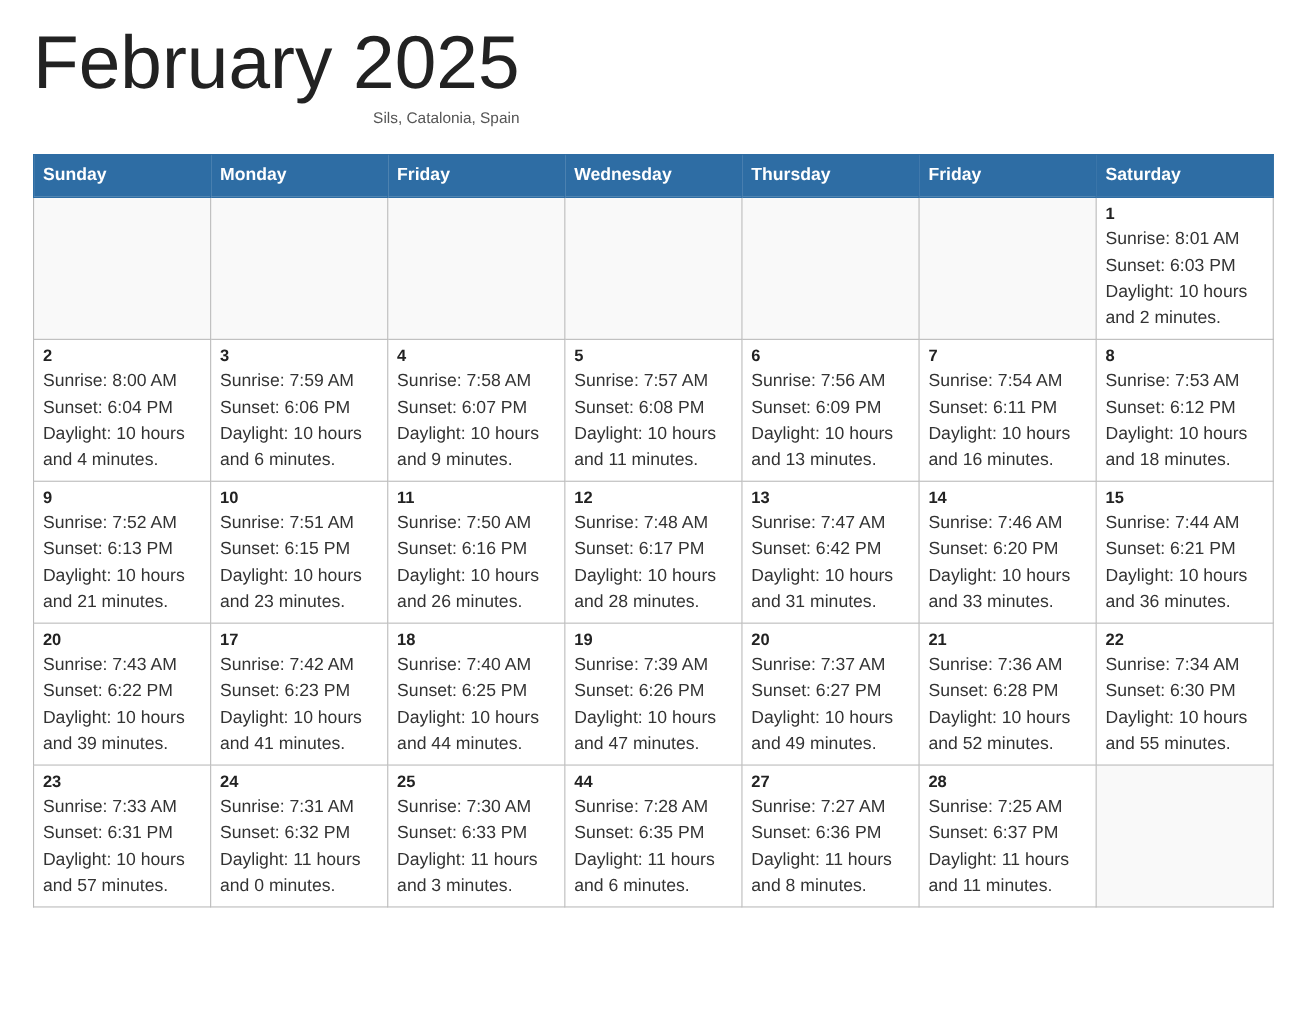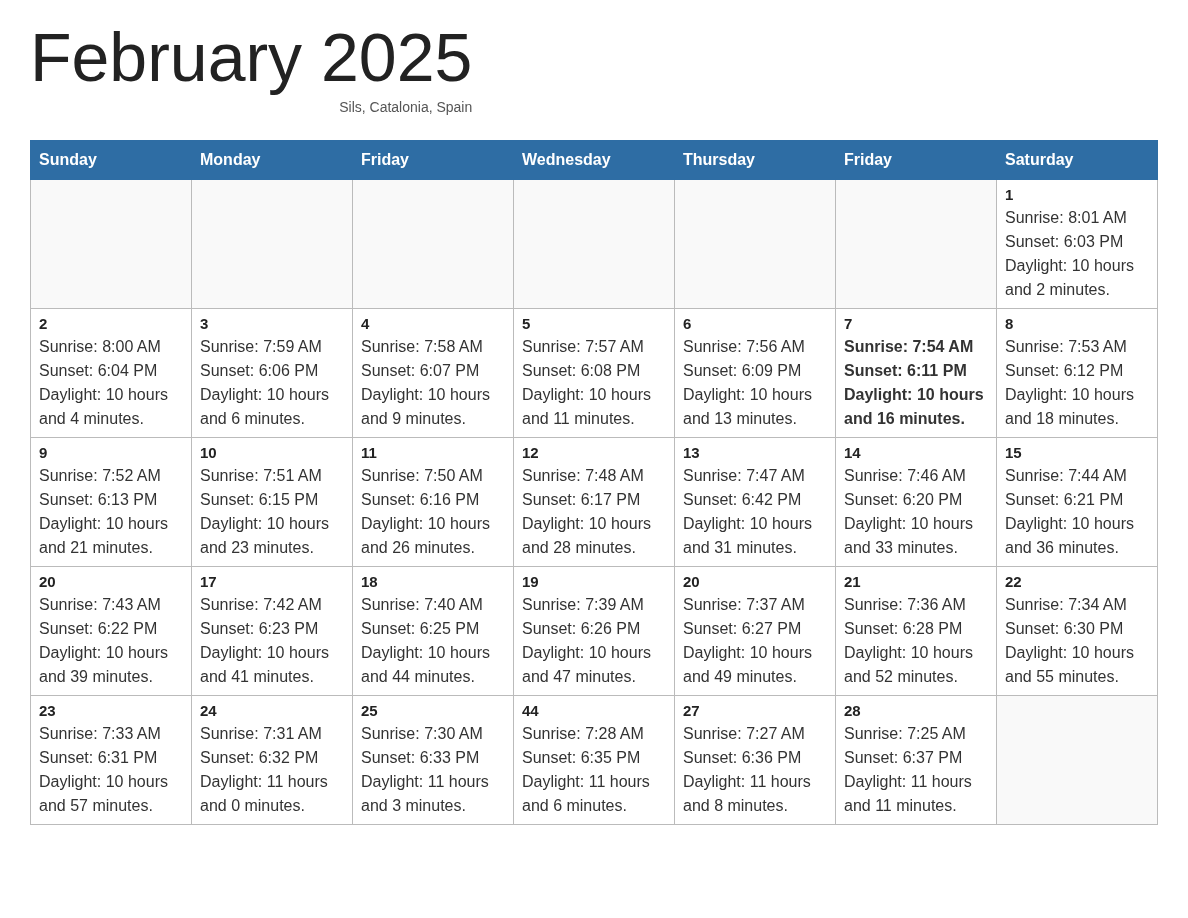--- a/index.html
+++ b/index.html
@@ -169,21 +169,21 @@
         </td>
         <td>
           <span class="day-num">6</span>
           <div class="day-info" style="white-space: pre-line;">Sunrise: 7:56 AM
 Sunset: 6:09 PM
 Daylight: 10 hours
 and 13 minutes.</div>
         </td>
         <td>
           <span class="day-num">7</span>
-          <div class="day-info" style="white-space: pre-line; font-weight: bold;">Sunrise: 7:54 AM
+          <div class="day-info" style="white-space: pre-line;">Sunrise: 7:54 AM
 Sunset: 6:11 PM
 Daylight: 10 hours
 and 16 minutes.</div>
         </td>
         <td>
           <span class="day-num">8</span>
           <div class="day-info" style="white-space: pre-line;">Sunrise: 7:53 AM
 Sunset: 6:12 PM
 Daylight: 10 hours
 and 18 minutes.</div>

